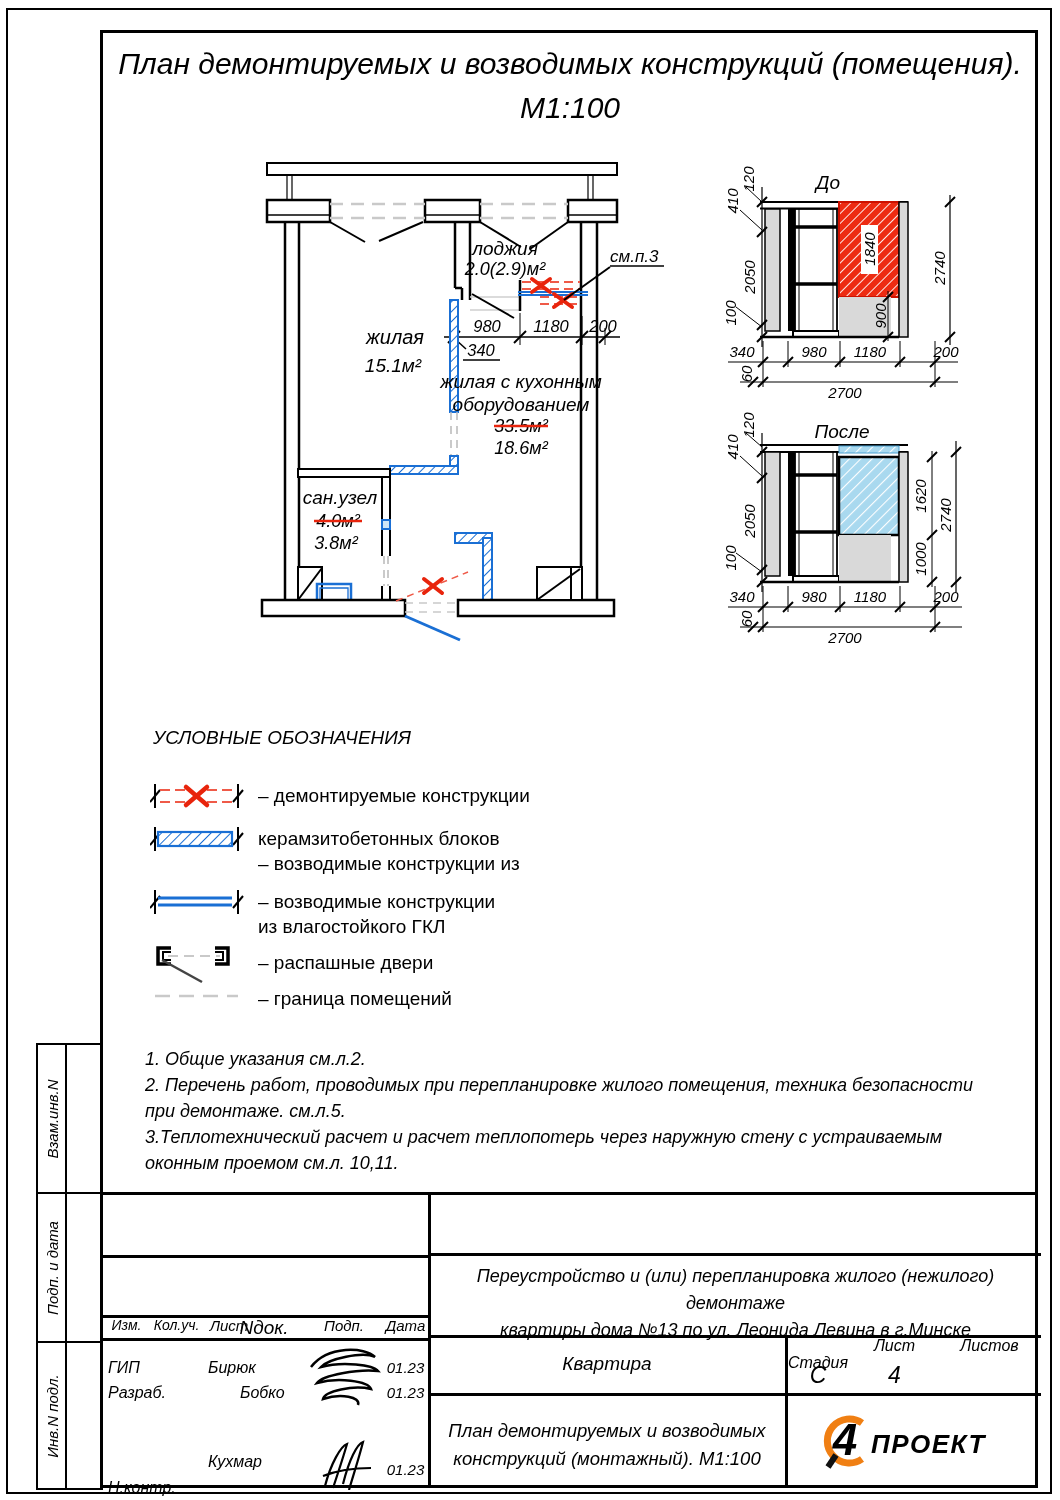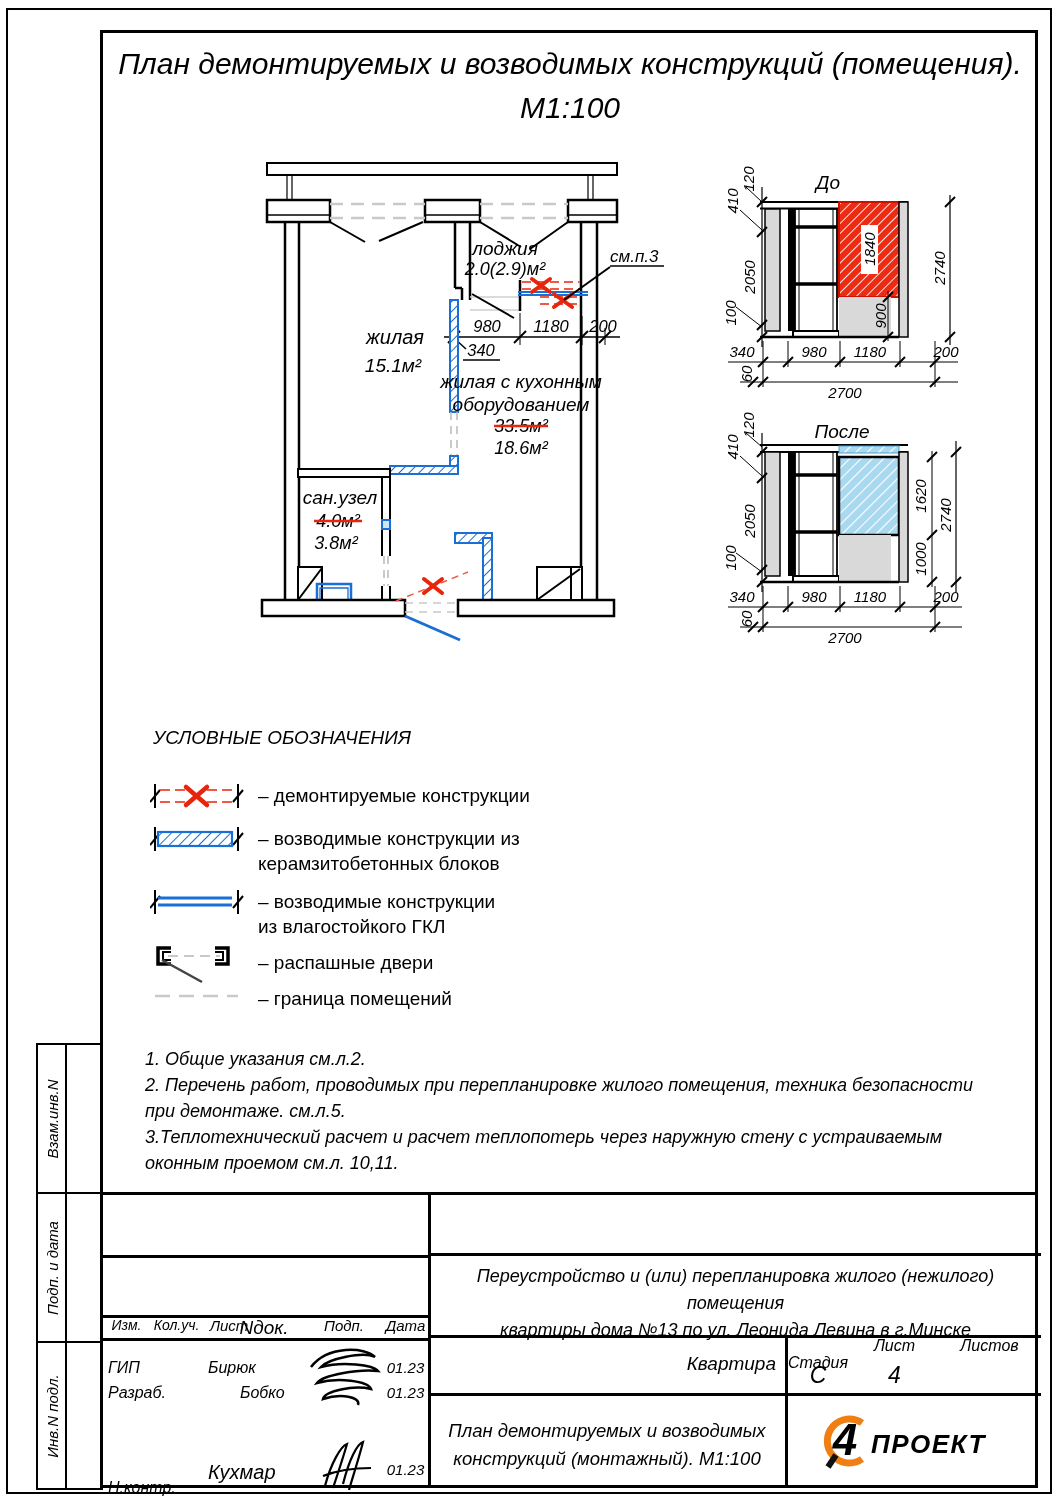--- a/index.html
+++ b/index.html
@@ -402,22 +402,22 @@
   <svg style="position:absolute;left:150px;top:824px;" width="95" height="30">
     <g stroke="#000" stroke-width="2">
       <line x1="5" y1="3" x2="5" y2="27"></line>
         <line x1="0" y1="21" x2="10" y2="9"></line>
       <line x1="88" y1="3" x2="88" y2="27"></line>
         <line x1="83" y1="21" x2="93" y2="9"></line>
     </g>
     <rect x="8" y="8" width="74" height="14" fill="url(#hatchBlue)" stroke="#1a6fd4" stroke-width="2.2"></rect>
   </svg>
   <div class="leg-text" style="left:258px;top:826px;">
+    <div>керамзитобетонных блоков</div>
     <div>– возводимые конструкции из</div>
-    <div>керамзитобетонных блоков</div>
   </div>
 
   <svg style="position:absolute;left:150px;top:887px;" width="95" height="30">
     <g stroke="#000" stroke-width="2">
       <line x1="5" y1="3" x2="5" y2="27"></line>
         <line x1="0" y1="21" x2="10" y2="9"></line>
       <line x1="88" y1="3" x2="88" y2="27"></line>
         <line x1="83" y1="21" x2="93" y2="9"></line>
     </g>
     <g stroke="#1a6fd4" stroke-width="2.8">
@@ -510,36 +510,36 @@
     <div class="tb-txt c" style="left:202px;top:122px;width:78px;font-size:15px;">Подп.</div>
     <div class="tb-txt c" style="left:280px;top:122px;width:45px;font-size:15px;">Дата</div>
 
     <div class="tb-txt" style="left:5px;top:164px;font-size:16px;">ГИП</div>
     <div class="tb-txt" style="left:105px;top:164px;font-size:16px;">Бирюк</div>
     <div class="tb-txt c" style="left:280px;top:164px;width:45px;font-size:15px;">01.23</div>
     <div class="tb-txt" style="left:5px;top:189px;font-size:16px;">Разраб.</div>
     <div class="tb-txt" style="left:105px;top:189px;font-size:16px;margin-left:32px;">Бобко</div>
     <div class="tb-txt c" style="left:280px;top:189px;width:45px;font-size:15px;">01.23</div>
     <div class="tb-txt" style="left:5px;top:284px;font-size:16px;">Н.контр.</div>
-    <div class="tb-txt" style="left:105px;top:266px;font-size:20px;">Кухмар</div>
+    <div class="tb-txt" style="left:105px;top:258px;font-size:16px;">Кухмар</div>
     <div class="tb-txt c" style="left:280px;top:266px;width:45px;font-size:15px;">01.23</div>
 
     <svg style="position:absolute;left:200px;top:142px;" width="85" height="72">
       <path d="M8,30 C25,8 62,10 72,20 C60,14 25,22 18,30 C40,24 70,28 75,34 C55,32 20,38 14,46 C35,40 65,44 68,52 C50,48 22,54 20,62 C38,56 58,60 55,68" fill="none" stroke="#000" stroke-width="2.5"></path>
     </svg>
     <svg style="position:absolute;left:210px;top:243px;" width="70" height="52">
       <path d="M12,48 C18,25 28,8 34,6 C30,20 24,38 20,50 M30,46 C36,22 44,6 50,4 C46,20 40,38 36,52 M10,38 C25,32 45,30 58,30" fill="none" stroke="#000" stroke-width="2.2"></path>
     </svg>
 
     <div class="tb-txt c" style="left:335px;top:68px;width:595px;font-size:18px;line-height:27px;white-space:normal;">
-      <div>Переустройство и (или) перепланировка жилого (нежилого) помещения</div>
+      <div>Переустройство и (или) перепланировка жилого (нежилого) демонтаже</div>
       <div>квартиры дома №13 по ул. Леонида Левина в г.Минске</div>
     </div>
 
-    <div class="tb-txt c" style="left:335px;top:158px;width:338px;font-size:19px;text-align:right;">Квартира</div>
+    <div class="tb-txt c" style="left:335px;top:158px;width:338px;font-size:19px;">Квартира</div>
 
     <div class="tb-txt c" style="left:682px;top:159px;width:66px;font-size:16px;">Стадия</div>
     <div class="tb-txt c" style="left:748px;top:142px;width:87px;font-size:16px;">Лист</div>
     <div class="tb-txt c" style="left:835px;top:142px;width:103px;font-size:16px;">Листов</div>
     <div class="tb-txt c" style="left:682px;top:167px;width:66px;font-size:23px;">С</div>
     <div class="tb-txt c" style="left:748px;top:167px;width:87px;font-size:23px;">4</div>
     <div class="tb-txt c" style="left:835px;top:167px;width:103px;font-size:23px;"></div>
 
     <div class="tb-txt c" style="left:335px;top:222px;width:338px;font-size:18.5px;line-height:28px;white-space:normal;">
       <div>План демонтируемых и возводимых</div>

